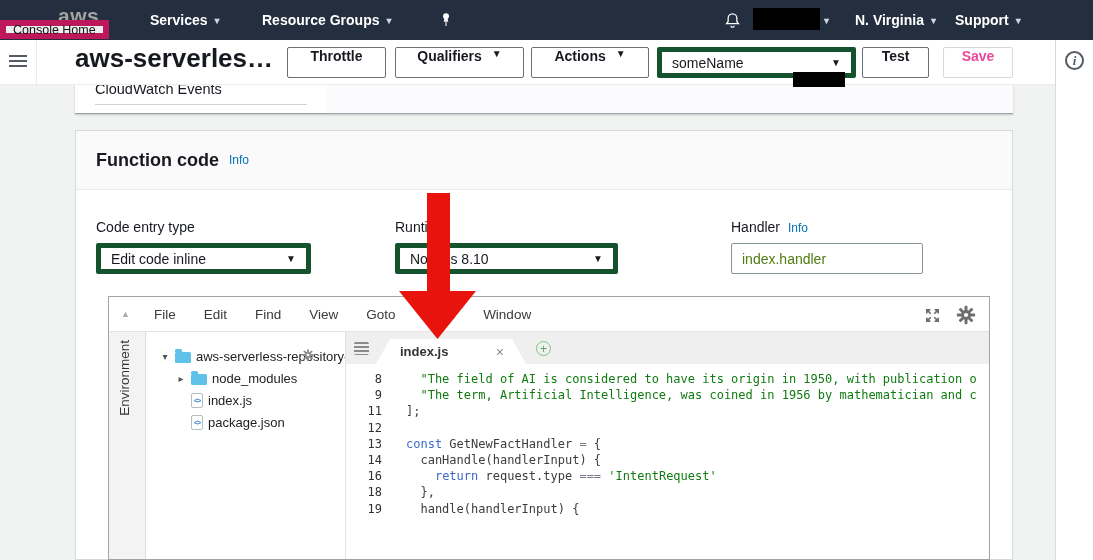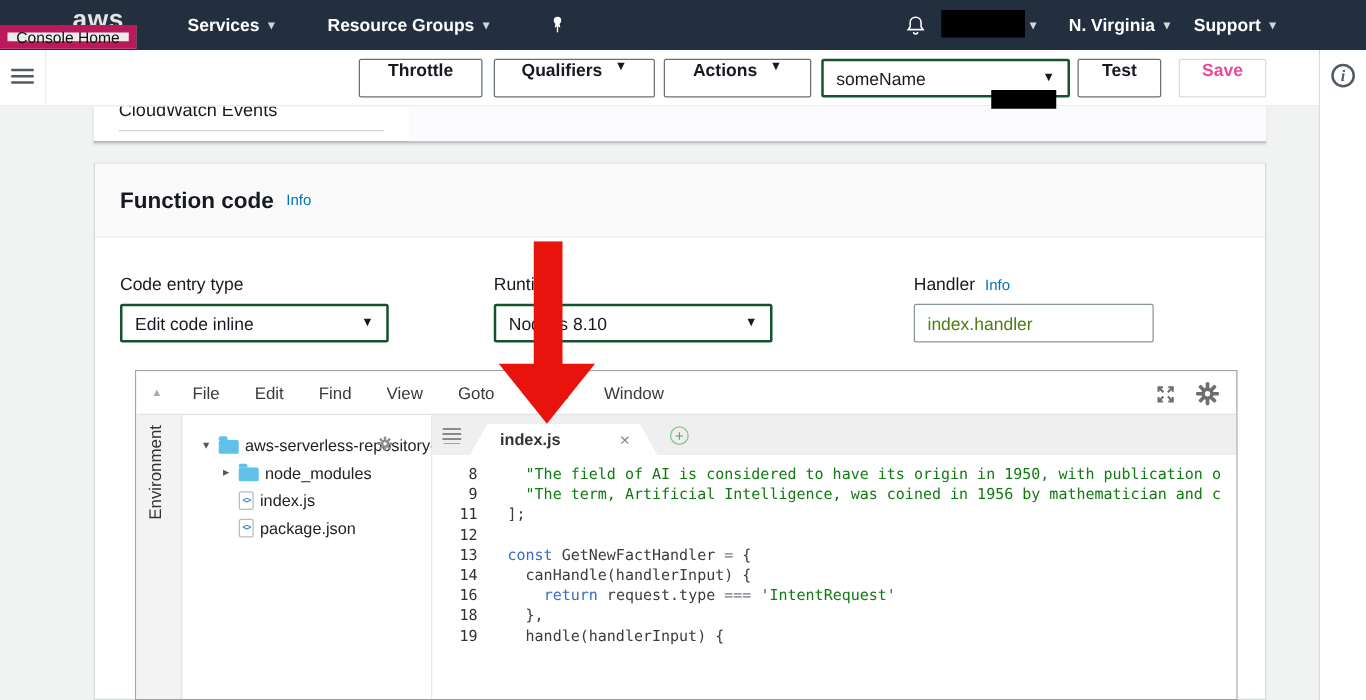--- a/index.html
+++ b/index.html
@@ -4,35 +4,35 @@
 <style>
   * { margin:0; padding:0; box-sizing:border-box; }
   body { font-family:"Liberation Sans", sans-serif; background:#fff; }
   .screen { position:relative; width:1093px; height:560px; overflow:hidden; background:#f1f2f2; }
   .abs { position:absolute; }
 
   
   #navbar { left:0; top:0; width:1093px; height:40px; background:#232f3e; z-index:20; }
   .nav-item { position:absolute; top:0; height:40px; display:flex; align-items:center; color:#fff; font-size:14px; font-weight:600; gap:7px; cursor:pointer; }
   .nav-caret { font-size:10px; color:#cfd5dc; }
-  #aws-logo { position:absolute; left:58px; top:6px; color:#e5e5e5; font-size:21px; font-weight:700; letter-spacing:.5px; line-height:20px; }
+  #aws-logo { position:absolute; left:58px; top:6px; color:#a3a3a3; font-size:21px; font-weight:700; letter-spacing:.5px; line-height:20px; }
   #aws-swoosh { position:absolute; left:76px; top:14px; width:18px; height:9px; border-bottom:2.5px solid #ff9900; border-radius:50%; }
   #console-home-tip { position:absolute; left:0; top:20px; height:19px; padding:1px 7px; background:#ededed; border:6px solid #be185d; color:#111; font-size:12.5px; display:flex; align-items:center; z-index:25; }
   .redaction { position:absolute; background:#000; z-index:30; }
 
   
   #left-strip { left:0; top:40px; width:37px; height:45px; background:#fff; border-right:1px solid #eaeded; border-bottom:1px solid #eaeded; z-index:6; }
   #hamburger { position:absolute; left:9px; top:15px; width:18px; display:flex; flex-direction:column; gap:3px; cursor:pointer; }
   #hamburger span { display:block; height:2px; background:#545b64; }
   #header { left:37px; top:40px; width:1018px; height:45px; background:#fff; border-bottom:1px solid #eaeded; z-index:5; }
   #fn-title { position:absolute; left:38px; top:3px; font-size:26px; font-weight:700; color:#16191f; }
   .btn { position:absolute; top:7px; height:31px; background:#fff; border:1px solid #687078; border-radius:2px; display:flex; align-items:flex-start; justify-content:center; gap:10px; font-size:14px; font-weight:700; color:#16191f; cursor:pointer; }
   .btn .dd { font-size:10px; color:#16191f; }
   .btn.disabled { border-color:#d5dbdb; color:#ec4899; cursor:default; }
-  .select { position:absolute; background:#fff; border:2px solid #14532d; border-radius:2px; display:flex; align-items:center; justify-content:space-between; font-size:14px; color:#16191f; padding:0 10px; cursor:pointer; }
+  .select { position:absolute; background:#fff; border:5px solid #14532d; border-radius:2px; display:flex; align-items:center; justify-content:space-between; font-size:14px; color:#16191f; padding:0 10px; cursor:pointer; }
   .select .dd { font-size:10px; color:#16191f; }
 
   
   #right-sidebar { left:1055px; top:40px; width:38px; height:520px; background:#fff; border-left:1px solid #d5dbdb; z-index:4; }
   #info-circle { position:absolute; left:9px; top:11px; width:19px; height:19px; border:2px solid #545b64; border-radius:50%; color:#545b64; font-family:"Liberation Serif", serif; font-weight:700; font-style:italic; font-size:13px; display:flex; align-items:center; justify-content:center; cursor:pointer; }
 
   
   #designer-card { left:75px; top:85px; width:938px; height:29px; background:#fff; border-bottom:1px solid #99a3a9; box-shadow:0 1px 2px rgba(0,0,0,.18); overflow:hidden; z-index:3; }
   #designer-canvas { position:absolute; left:252px; top:0; width:686px; height:29px; background:#fbfafc; }
   #cw-events { position:absolute; left:20px; top:-4px; font-size:14.5px; color:#16191f; }
@@ -139,20 +139,21 @@
   <div class="redaction" style="left:753px; top:8px; width:67px; height:22px;"></div>
 
   <div class="abs" id="left-strip">
     <div id="hamburger">
         <span></span>
         <span></span>
         <span></span>
       </div>
   </div>
   <div class="abs" id="header">
+    <div id="fn-title">aws-serverles…</div>
     <button class="btn" style="left:250px; width:99px;">
       <span>Throttle</span>
     </button>
     <button class="btn" style="left:358px; width:129px;">
       <span>Qualifiers</span>
       <span class="dd">▼</span>
     </button>
     <button class="btn" style="left:494px; width:118px;">
       <span>Actions</span>
       <span class="dd">▼</span>

